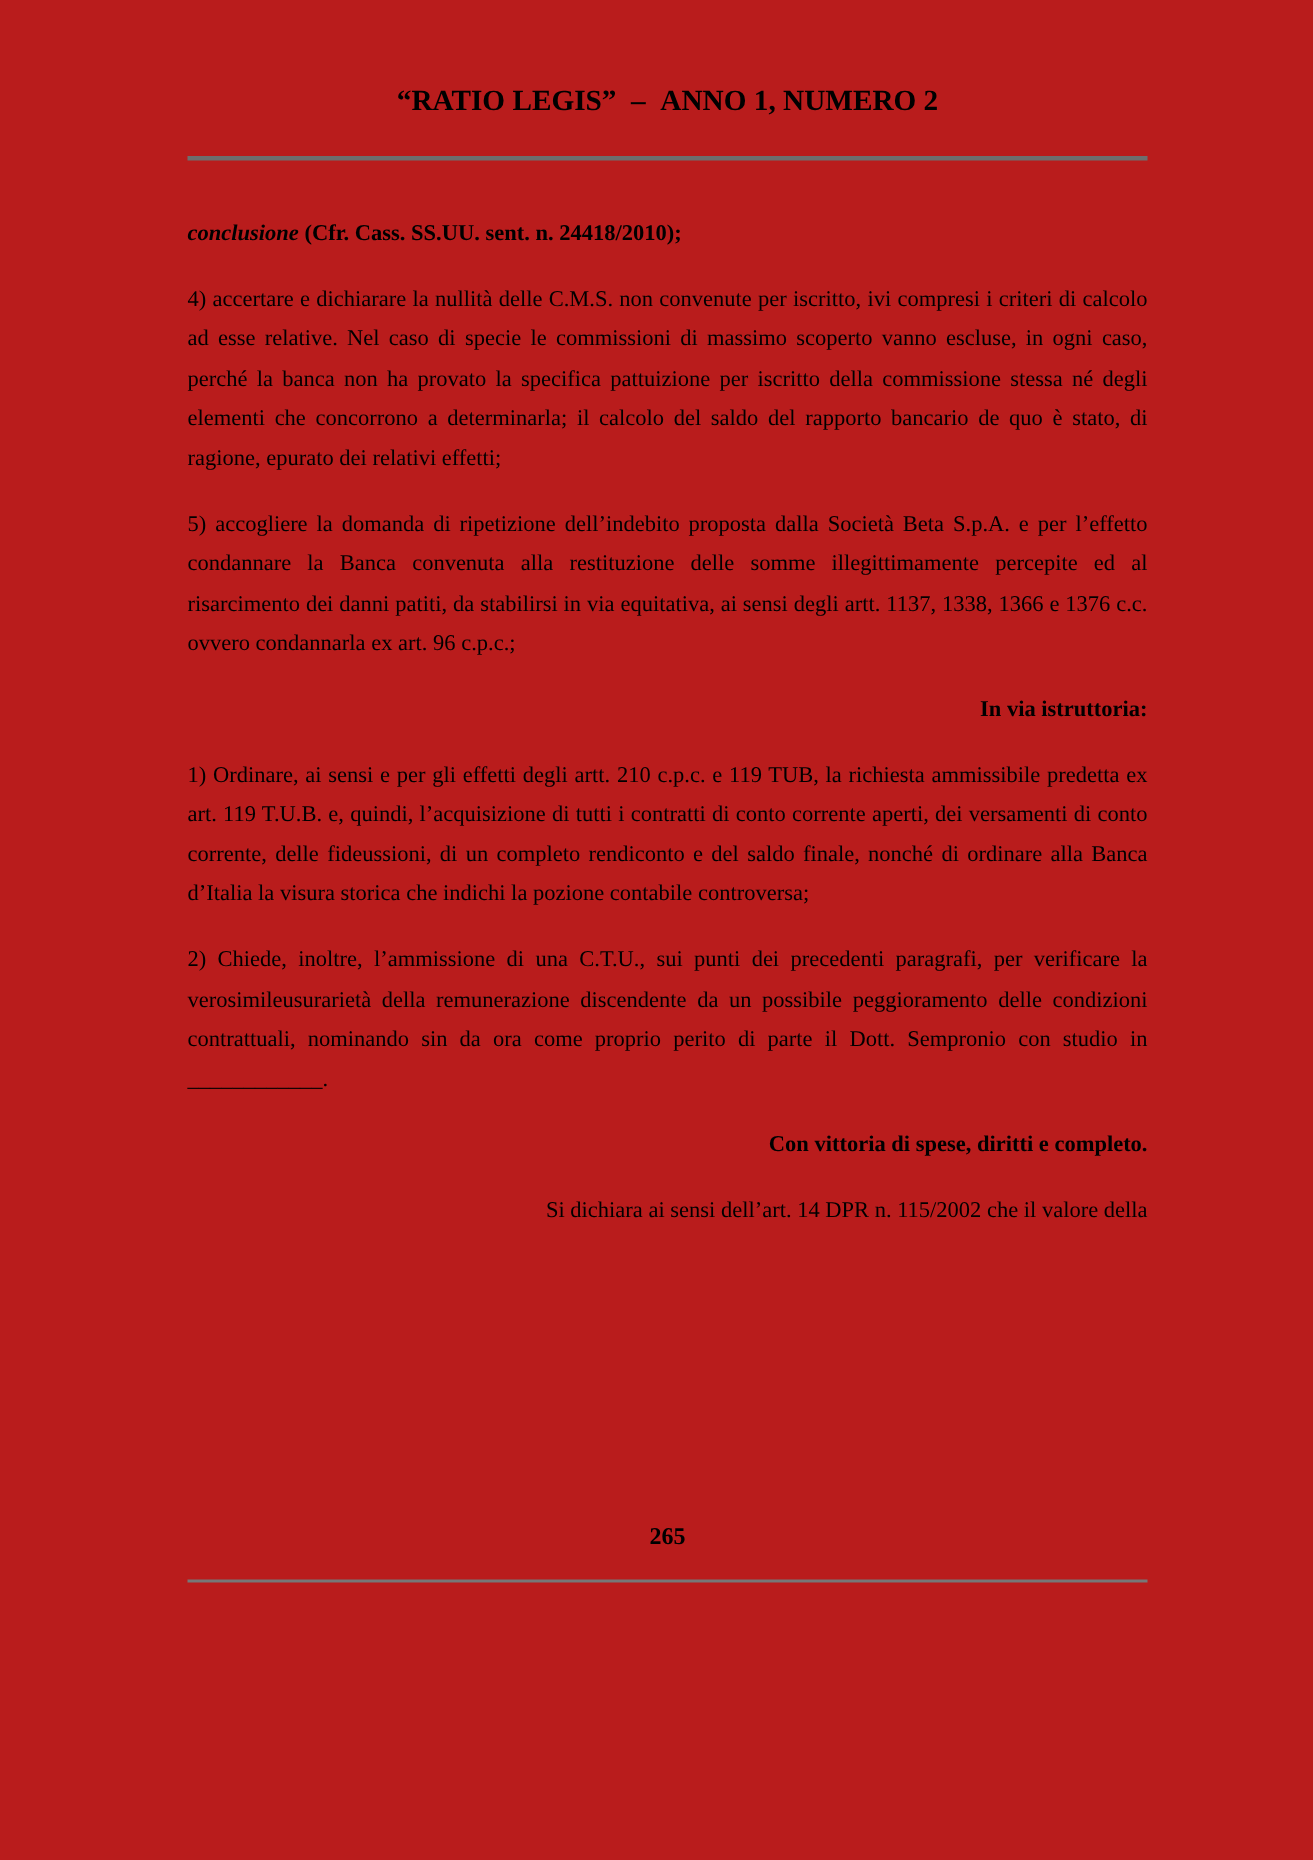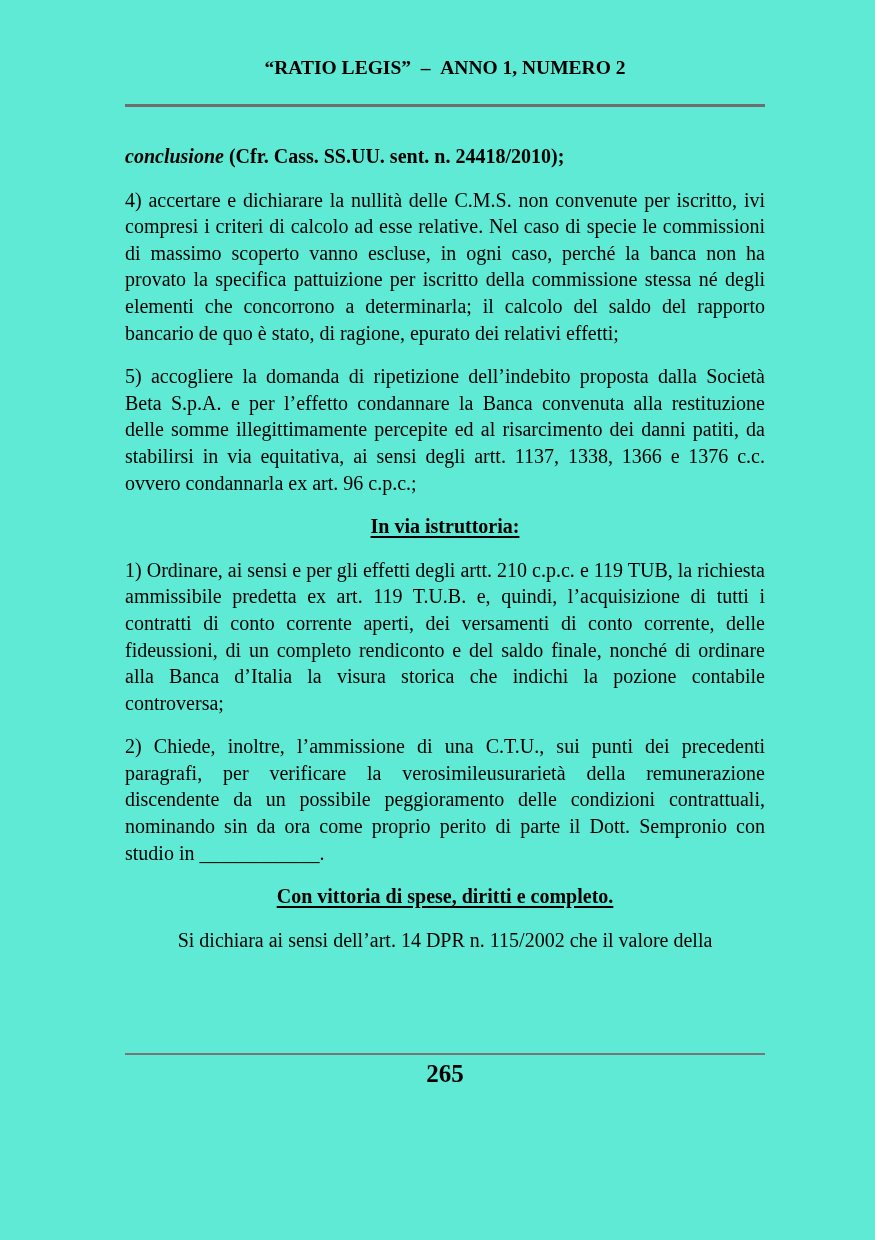--- a/index.html
+++ b/index.html
@@ -1,21 +1,21 @@
 <!DOCTYPE html>
 <html><head>
 <meta charset="utf-8">
 <style>
   * { margin: 0; padding: 0; box-sizing: border-box; }
   html, body { background: #ffffff; }
   .page {
     position: relative;
     width: 875px;
     height: 1240px;
-    background: #5eead4;
+    background: #b91c1c;
     color: #000000;
     font-family: "Liberation Serif", serif;
     overflow: hidden;
   }
   .header-block {
     padding: 56px 110px 0 125px;
   }
   .header-title {
     text-align: center;
     font-weight: bold;
@@ -26,61 +26,60 @@
   .rule {
     border: none;
     background: #6e6e6e;
   }
   .rule-top {
     margin: 24px 110px 0 125px;
     height: 3px;
   }
   .content {
     padding: 36px 110px 0 125px;
-    font-size: 20px;
+    font-size: 15px;
     line-height: 26.6px;
   }
   .para {
     text-align: justify;
     margin-bottom: 17px;
   }
   .lead-line {
     text-align: left;
     margin-bottom: 17px;
   }
   .bold { font-weight: bold; }
   .italic { }
   .bold-italic { font-weight: bold; font-style: italic; }
   .section-heading {
     font-weight: bold;
-    text-decoration: underline;
     text-underline-offset: 3px;
-    text-align: center;
+    text-align: right;
     margin-bottom: 17px;
   }
   .closing-line {
-    text-align: center;
+    text-align: right;
     margin-bottom: 0;
   }
   .rule-bottom {
     position: absolute;
     left: 125px;
     top: 1053px;
     width: 640px;
     height: 2px;
     background: #777777;
   }
   .page-number {
     position: absolute;
     left: 125px;
-    top: 1060px;
+    top: 1016px;
     width: 640px;
     text-align: center;
     font-weight: bold;
-    font-size: 25px;
+    font-size: 16px;
   }
 </style>
 </head>
 <body>
 
 <div class="page">
 
   <div class="header-block">
     <div class="header-title">“RATIO LEGIS” – ANNO 1, NUMERO 2</div>
   </div>

